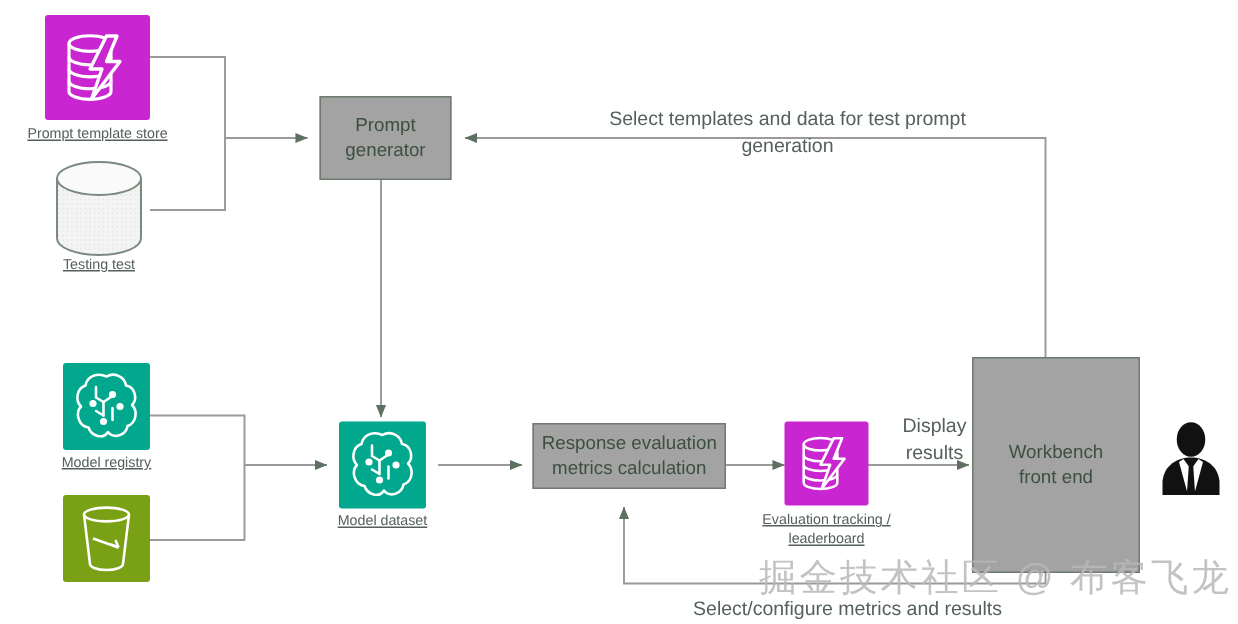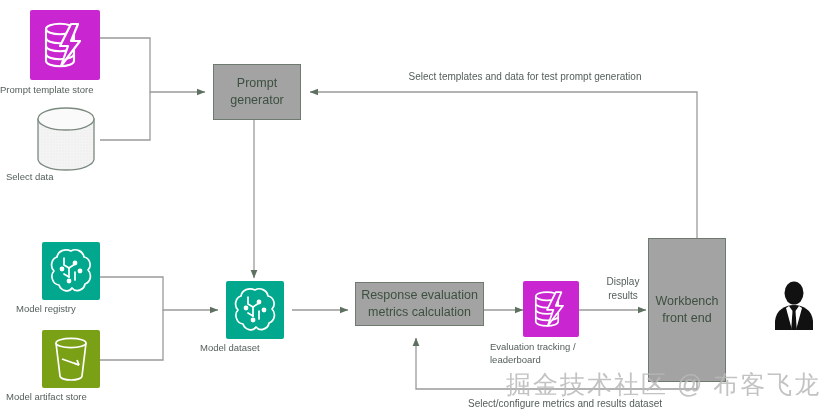--- a/index.html
+++ b/index.html
@@ -39,30 +39,32 @@
     display: flex;
     align-items: center;
     justify-content: center;
     text-align: center;
     color: #3d5040;
     font-size: 12.5px;
     line-height: 1.35;
   }
   .caption {
     position: absolute;
+    text-align: center;
     color: #55605a;
     font-size: 9.5px;
     line-height: 1.35;
     white-space: pre-line;
+    text-decoration: underline;
   }
   .edge-label {
     position: absolute;
     text-align: center;
     color: #55605a;
-    font-size: 10px;
+    font-size: 13px;
     line-height: 1.35;
     white-space: pre-line;
   }
   .person {
     position: absolute;
   }
   .watermark {
     position: absolute;
     color: #b9b9b9;
     font-size: 25px;
@@ -147,21 +149,21 @@
       <defs>
         <pattern id="dotfill" width="3" height="3" patternUnits="userSpaceOnUse">
           <rect width="3" height="3" fill="#f4f4f4"></rect>
           <circle cx="1" cy="1" r="0.45" fill="#d9d9d9"></circle>
         </pattern>
       </defs>
       <path d="M6,14 L6,54 A28,11 0 0 0 62,54 L62,14 Z" fill="url(#dotfill)" stroke="#7b8a7e" stroke-width="1.3"></path>
       <ellipse cx="34" cy="14" rx="28" ry="11" fill="#fafafa" stroke="#7b8a7e" stroke-width="1.3"></ellipse>
     </svg>
   </div>
-  <div class="caption" style="left:6px; top:171px; width:120px;">Select data</div>
+  <div class="caption" style="left:6px; top:171px; width:120px;">Testing test</div>
 
   <div class="proc-box" style="left:213px; top:64px; width:88px; height:56px;">
     <span style="white-space:pre-line;">Prompt
 generator</span>
   </div>
 
   <div class="edge-label" style="left:395px; top:70px; width:260px;">Select templates and data for test prompt generation</div>
 
   <div class="aws-icon" style="left:42px; top:242px; width:58px; height:58px; background:#01A88D;">
     <svg viewBox="0 0 58 58" width="58" height="58">
@@ -187,21 +189,20 @@
     <svg viewBox="0 0 58 58" width="58" height="58">
       <g fill="none" stroke="#ffffff" stroke-width="1.7" stroke-linejoin="round">
         <path d="M14,13 L18,46 A11,4 0 0 0 40,46 L44,13"></path>
         <ellipse cx="29" cy="13" rx="15" ry="4.6"></ellipse>
         <path d="M20,29 L37,35"></path>
         <path d="M37,35 L32,33"></path>
         <path d="M37,35 L35,30"></path>
       </g>
     </svg>
   </div>
-  <div class="caption" style="left:6px; top:391px; width:130px;">Model artifact store</div>
 
   <div class="aws-icon" style="left:226px; top:281px; width:58px; height:58px; background:#01A88D;">
     <svg viewBox="0 0 58 58" width="58" height="58">
       <g fill="none" stroke="#ffffff" stroke-width="1.7" stroke-linejoin="round" stroke-linecap="round">
         <path d="M29,9 C23,6 16,9 15,15 C9,17 8,25 12,29 C8,33 10,42 17,43 C19,49 27,51 30,46
                  C34,51 42,48 43,42 C49,40 50,32 46,28 C50,24 48,16 42,15 C41,9 34,6 29,9 Z"></path>
         <path d="M22,16 L22,23 L27,26 L27,35"></path>
         <path d="M27,26 L33,22"></path>
         <path d="M33,30 L33,38"></path>
         <path d="M22,32 L27,35"></path>
@@ -232,21 +233,21 @@
       </g>
       <path d="M41,14 L30,36 L38,36 L31,56 L50,31 L41,31 L48,14 Z" fill="#C925D1" stroke="#ffffff" stroke-width="2.2" stroke-linejoin="round"></path>
     </svg>
   </div>
   <div class="caption" style="left:490px; top:341px; width:122px;">Evaluation tracking /
 leaderboard</div>
 
   <div class="edge-label" style="left:592px; top:275px; width:62px;">Display
 results</div>
 
-  <div class="proc-box" style="left:648px; top:238px; width:78px; height:144px;">
+  <div class="proc-box" style="left:648px; top:238px; width:112px; height:144px;">
     <span style="white-space:pre-line;">Workbench
 front end</span>
   </div>
 
   <div class="person" style="left:772px; top:280px; width:44px; height:50px;">
     <svg viewBox="0 0 44 50" width="44" height="50">
       <g fill="#111111">
         <ellipse cx="22" cy="13" rx="9.5" ry="11.5"></ellipse>
         <path d="M22,25 C13,25 4,30 3,41 L3,50 L41,50 L41,41 C40,30 31,25 22,25 Z"></path>
       </g>

